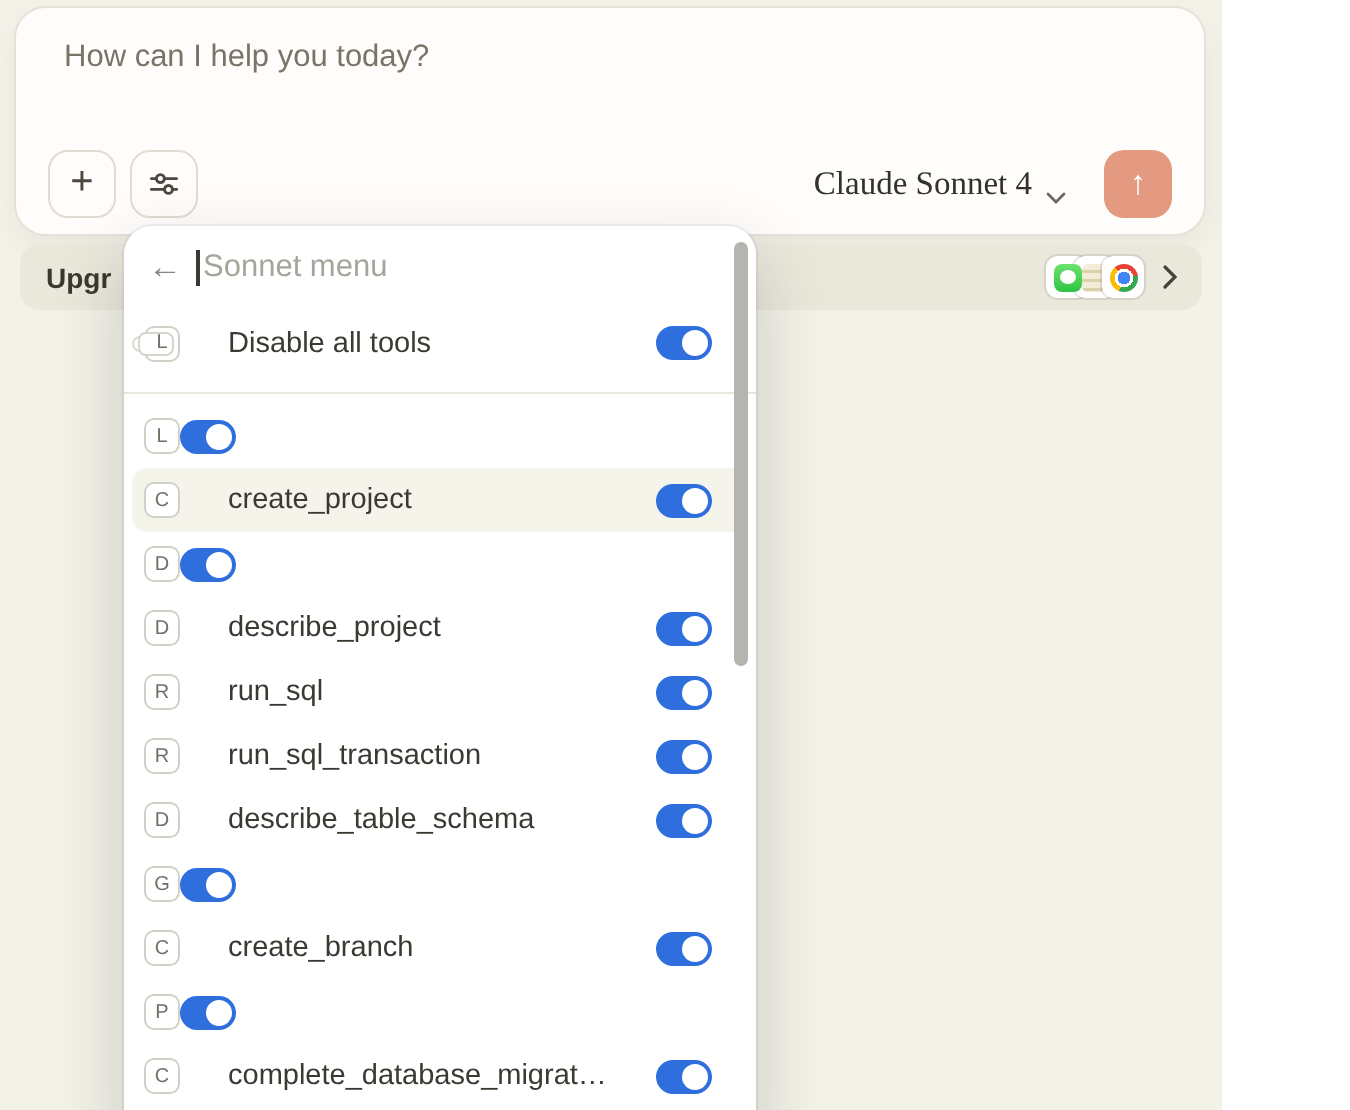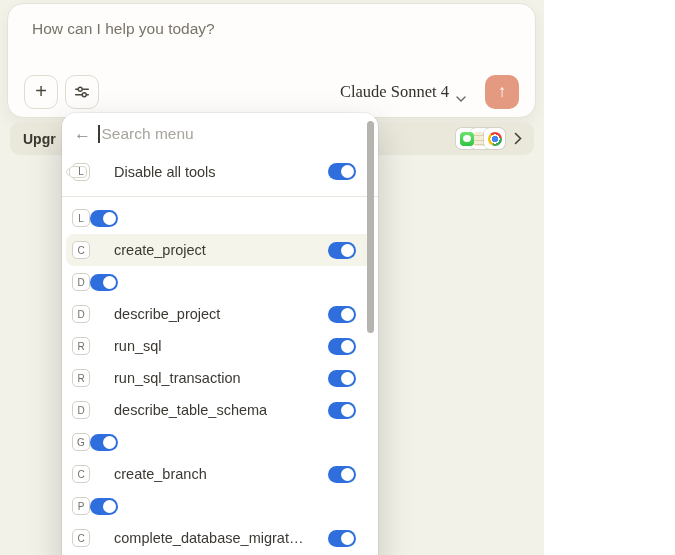--- a/index.html
+++ b/index.html
@@ -1,19 +1,19 @@
 <!DOCTYPE html>
 <html><head>
 <meta charset="utf-8">
 <style>
   * { margin:0; padding:0; box-sizing:border-box; }
   html,body { width:675px; height:555px; }
   body { font-family:"Liberation Sans", sans-serif; }
 
-  .page { position:relative; width:544px; height:555px; background:#f3f2e9; overflow:hidden; }
+  .page { position:relative; width:611px; height:555px; background:#f3f2e9; overflow:hidden; }
 
   
   .composer { position:absolute; left:7px; top:3px; right:8px; height:115px;
     background:#fefdfb; border:1px solid #e5e2d8; border-radius:16px;
     box-shadow:0 6px 16px rgba(0,0,0,0.05); }
   .composer-placeholder { position:absolute; left:24px; top:16px; font-size:15.5px; color:#787468; }
   .composer-controls { position:absolute; left:16px; right:16px; bottom:8px; height:34px;
     display:flex; align-items:center; gap:7px; }
   .icon-btn { width:34px; height:34px; border:1px solid #dfdcd2; border-radius:10px;
     background:#fefdfb; display:flex; align-items:center; justify-content:center;
@@ -129,21 +129,21 @@
       <svg width="8" height="13" viewBox="0 0 8 13" fill="none" stroke="#44423a" stroke-width="1.6" stroke-linecap="round">
         <polyline points="1.5,1.5 6.5,6.5 1.5,11.5"></polyline>
       </svg>
     </div>
   </div>
 
   <div class="menu">
     <div class="search-row">
       <span class="back-arrow">←</span>
       <span class="text-caret"></span>
-      <span class="search-ph">Search menu</span>
+      <span class="search-ph">Sonnet menu</span>
     </div>
 
     <div class="menu-row">
       <span class="badge badge-stack">L</span>
       <span class="row-label">Disable all tools</span>
       <span class="toggle">
           <span class="knob"></span>
         </span>
     </div>
 

